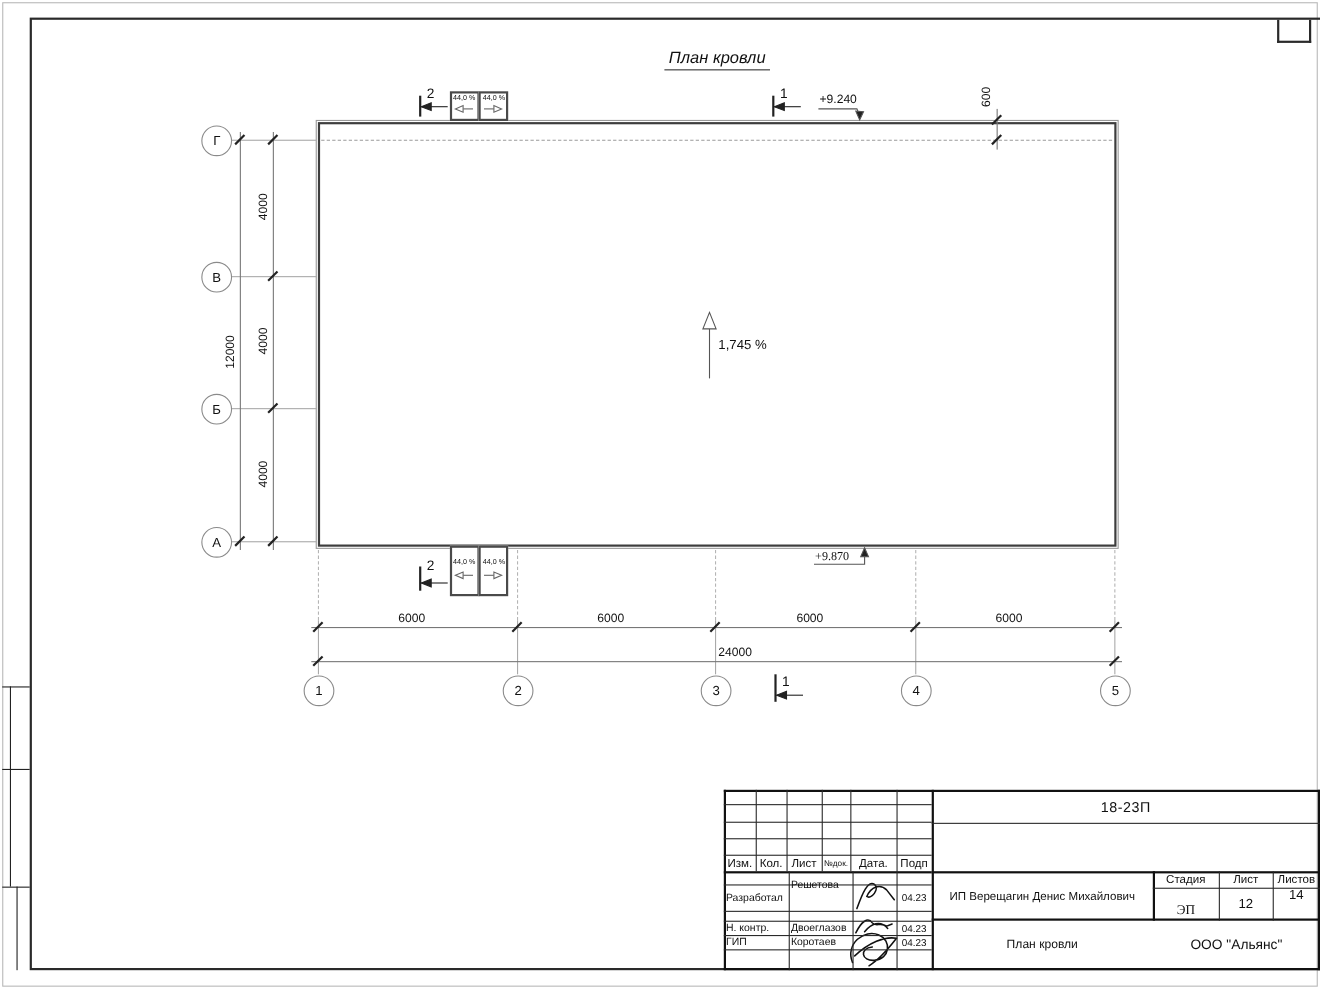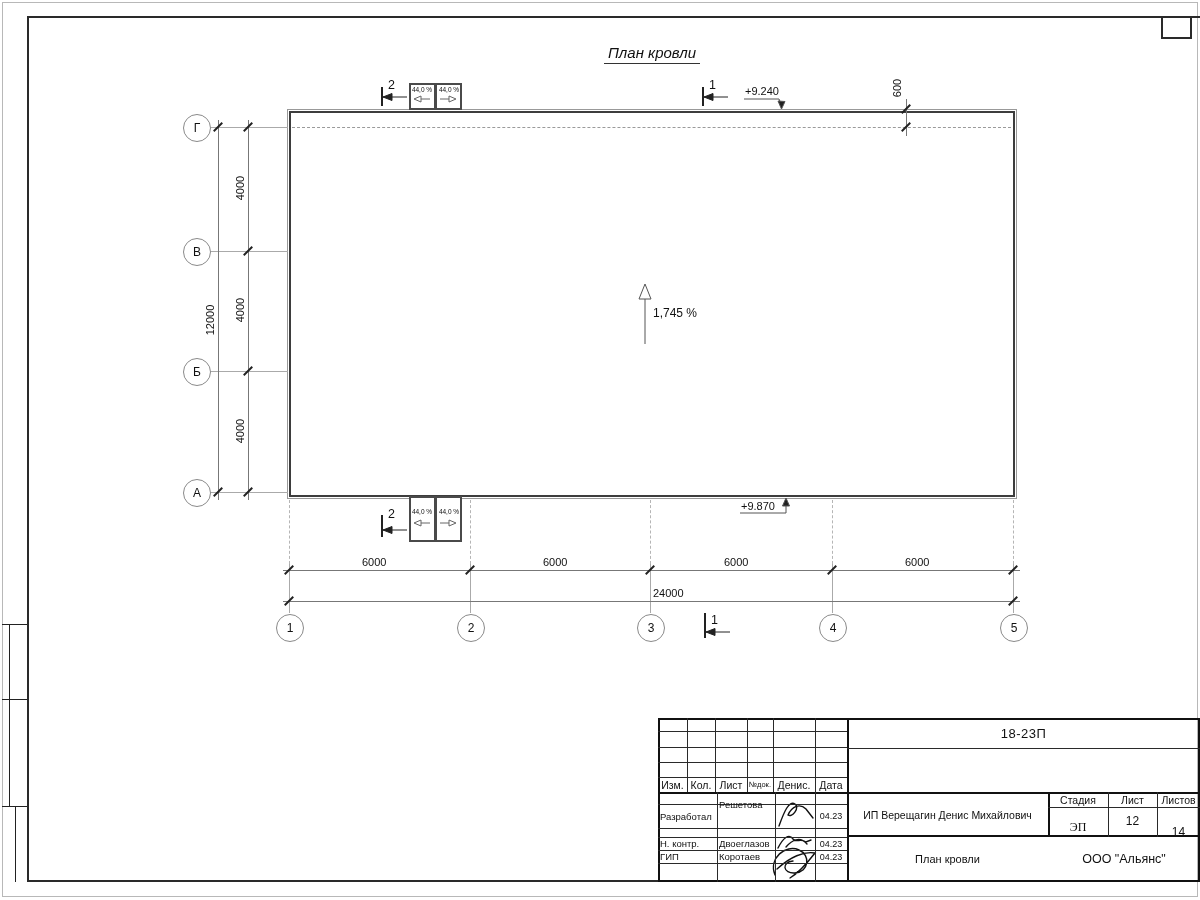--- a/index.html
+++ b/index.html
@@ -146,21 +146,21 @@
   <div class="vent" style="left:409px;top:496px;width:27px;height:46px;"></div>
   <div class="vent" style="left:435px;top:496px;width:27px;height:46px;"></div>
   <div class="vent-lbl" style="left:410px;top:86px;width:24px;">44,0 %</div>
   <div class="vent-lbl" style="left:437px;top:86px;width:24px;">44,0 %</div>
   <div class="vent-lbl" style="left:410px;top:508px;width:24px;">44,0 %</div>
   <div class="vent-lbl" style="left:437px;top:508px;width:24px;">44,0 %</div>
 
   <div class="dtxt" style="left:653px;top:306px;font-size:12px;">1,745 %</div>
 
   <div class="dtxt" style="left:745px;top:85px;">+9.240</div>
-  <div class="dtxt" style="left:741px;top:500px;">+9.870</div>
+  <div class="dtxt" style="left:741px;top:500px;font-family:Liberation Serif, serif;">+9.870</div>
 
   <div class="cutnum" style="left:388px;top:78px;">2</div>
   <div class="cutnum" style="left:709px;top:78px;">1</div>
   <div class="cutnum" style="left:388px;top:507px;">2</div>
   <div class="cutnum" style="left:711px;top:613px;">1</div>
 
   <svg width="1200" height="900" viewBox="0 0 1200 900">
 
     <g stroke="#555" fill="none">
       <line x1="645" y1="344" x2="645" y2="298"></line>
@@ -233,22 +233,22 @@
     <div class="tb-h" style="left:0;top:13px;width:189px;"></div>
     <div class="tb-h" style="left:0;top:29px;width:189px;"></div>
     <div class="tb-h" style="left:0;top:44px;width:189px;"></div>
     <div class="tb-h" style="left:0;top:59px;width:189px;"></div>
     <div class="tb-h" style="left:0;top:74px;width:189px;height:2px;background:#111;"></div>
 
     <div class="tb-lbl" style="left:0;top:59px;width:29px;height:15px;font-size:10.5px;">Изм.</div>
     <div class="tb-lbl" style="left:29px;top:59px;width:28px;height:15px;font-size:10.5px;">Кол.</div>
     <div class="tb-lbl" style="left:57px;top:59px;width:32px;height:15px;font-size:10.5px;">Лист</div>
     <div class="tb-lbl" style="left:89px;top:59px;width:26px;height:15px;font-size:7.5px;">№док.</div>
-    <div class="tb-lbl" style="left:115px;top:59px;width:42px;height:15px;font-size:10.5px;">Денис.</div>
-    <div class="tb-lbl" style="left:157px;top:59px;width:32px;height:15px;font-size:10.5px;">Дата</div>
+    <div class="tb-lbl" style="left:115px;top:59px;width:42px;height:15px;font-size:10.5px;">Дата.</div>
+    <div class="tb-lbl" style="left:157px;top:59px;width:32px;height:15px;font-size:10.5px;">Подп</div>
 
     <div class="tb-v" style="left:59px;top:74px;height:90px;"></div>
     <div class="tb-v" style="left:117px;top:74px;height:90px;"></div>
     <div class="tb-v" style="left:157px;top:74px;height:90px;"></div>
     <div class="tb-h" style="left:0;top:86px;width:189px;"></div>
     <div class="tb-h" style="left:0;top:110px;width:189px;"></div>
     <div class="tb-h" style="left:0;top:119px;width:189px;"></div>
     <div class="tb-h" style="left:0;top:132px;width:189px;"></div>
     <div class="tb-h" style="left:0;top:145px;width:189px;"></div>
     <div class="tb-lbl" style="left:2px;top:86px;width:56px;height:24px;justify-content:flex-start;font-size:9.5px;">Разработал</div>
@@ -268,19 +268,19 @@
     <div class="tb-v" style="left:450px;top:74px;height:45px;"></div>
     <div class="tb-v" style="left:499px;top:74px;height:45px;"></div>
     <div class="tb-h" style="left:390px;top:89px;width:152px;"></div>
 
     <div class="tb-lbl" style="left:189px;top:0;width:353px;height:30px;font-size:13px;letter-spacing:.5px;">18-23П</div>
     <div class="tb-lbl" style="left:390px;top:74px;width:60px;height:15px;font-size:10.5px;">Стадия</div>
     <div class="tb-lbl" style="left:450px;top:74px;width:49px;height:15px;font-size:10.5px;">Лист</div>
     <div class="tb-lbl" style="left:499px;top:74px;width:43px;height:15px;font-size:10.5px;">Листов</div>
     <div class="tb-lbl" style="left:390px;top:89px;width:60px;height:40px;font-size:12px;font-family:Liberation Serif, serif;">ЭП</div>
     <div class="tb-lbl" style="left:450px;top:89px;width:49px;height:28px;font-size:12px;">12</div>
-    <div class="tb-lbl" style="left:499px;top:100px;width:43px;height:28px;font-size:12px;">14</div>
+    <div class="tb-lbl" style="left:499px;top:81px;width:43px;height:28px;font-size:12px;">14</div>
     <div class="tb-lbl" style="left:189px;top:76px;width:201px;height:41px;font-size:10.5px;">ИП Верещагин Денис Михайлович</div>
     <div class="tb-lbl" style="left:189px;top:119px;width:201px;height:43px;font-size:11px;">План кровли</div>
     <div class="tb-lbl" style="left:392px;top:119px;width:148px;height:43px;font-size:12.5px;">ООО "Альянс"</div>
   </div>
 
 </div>
 
 </body></html>

